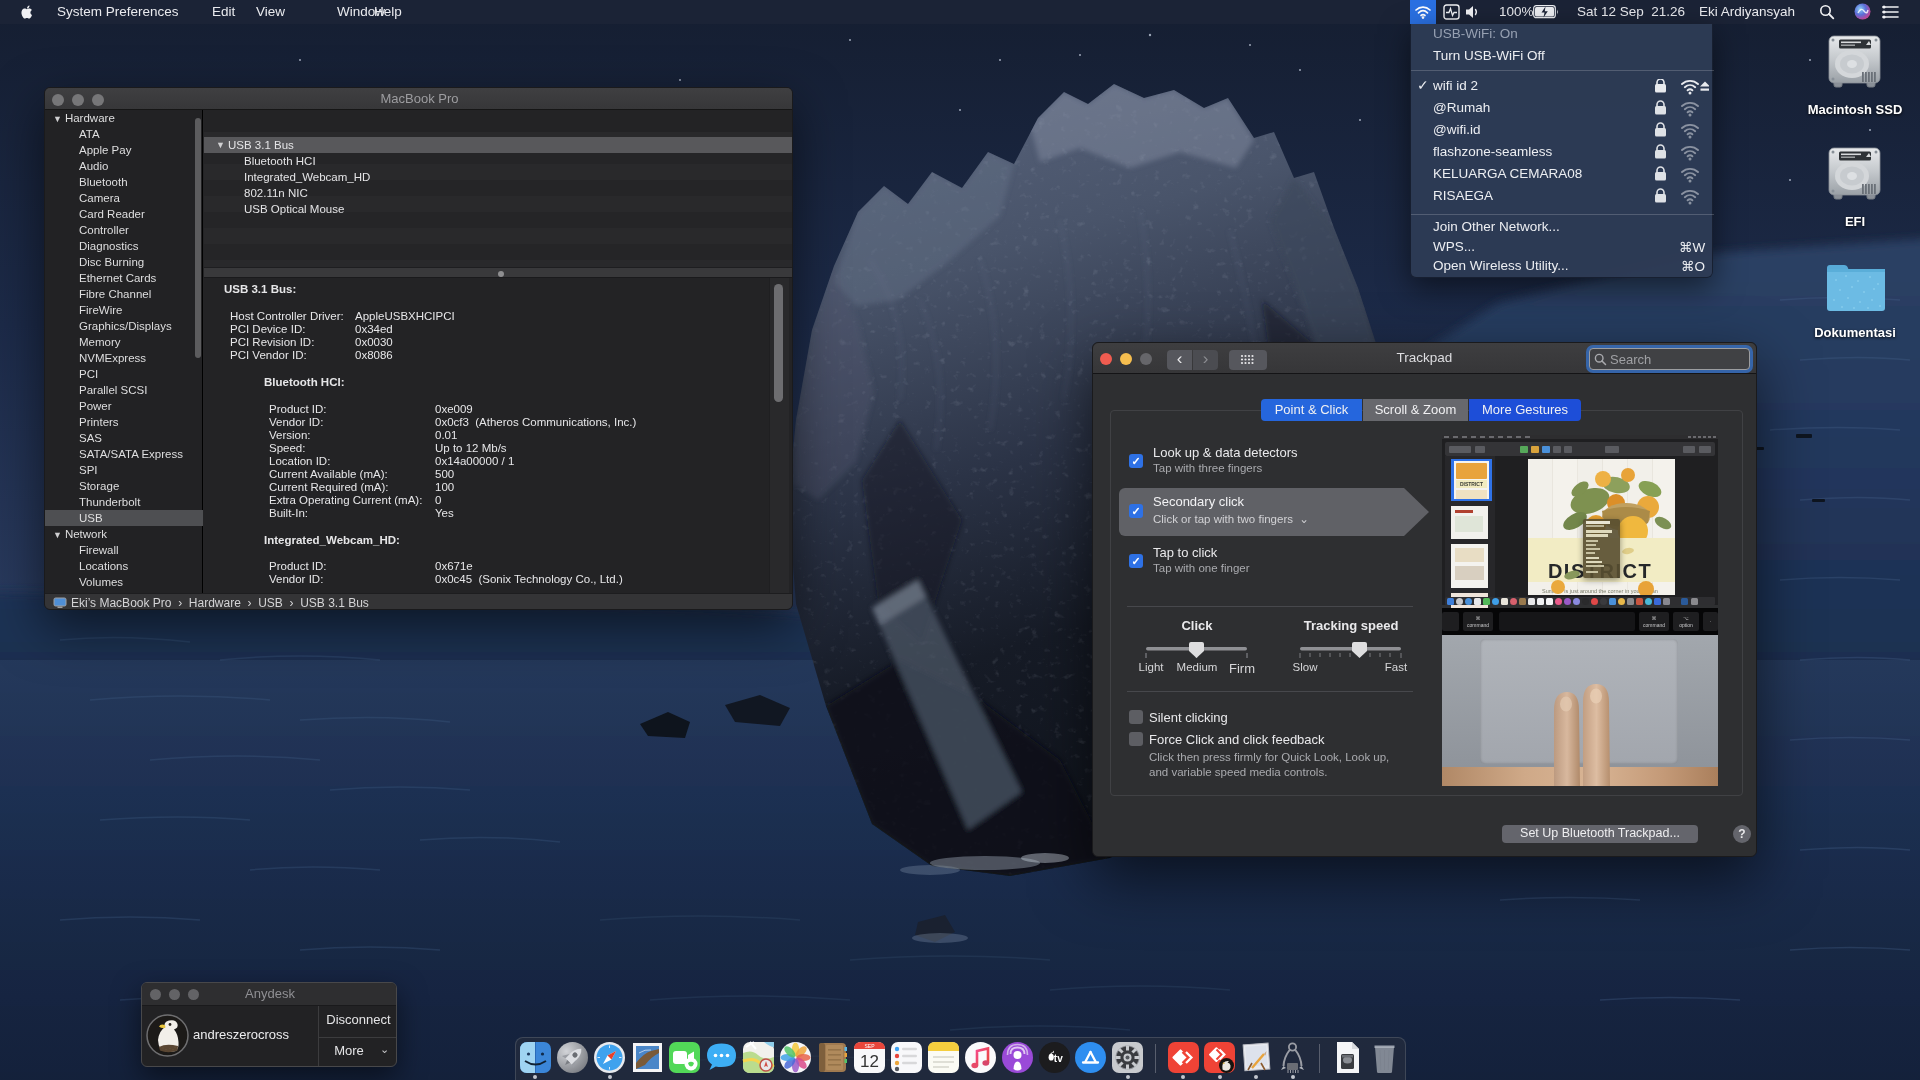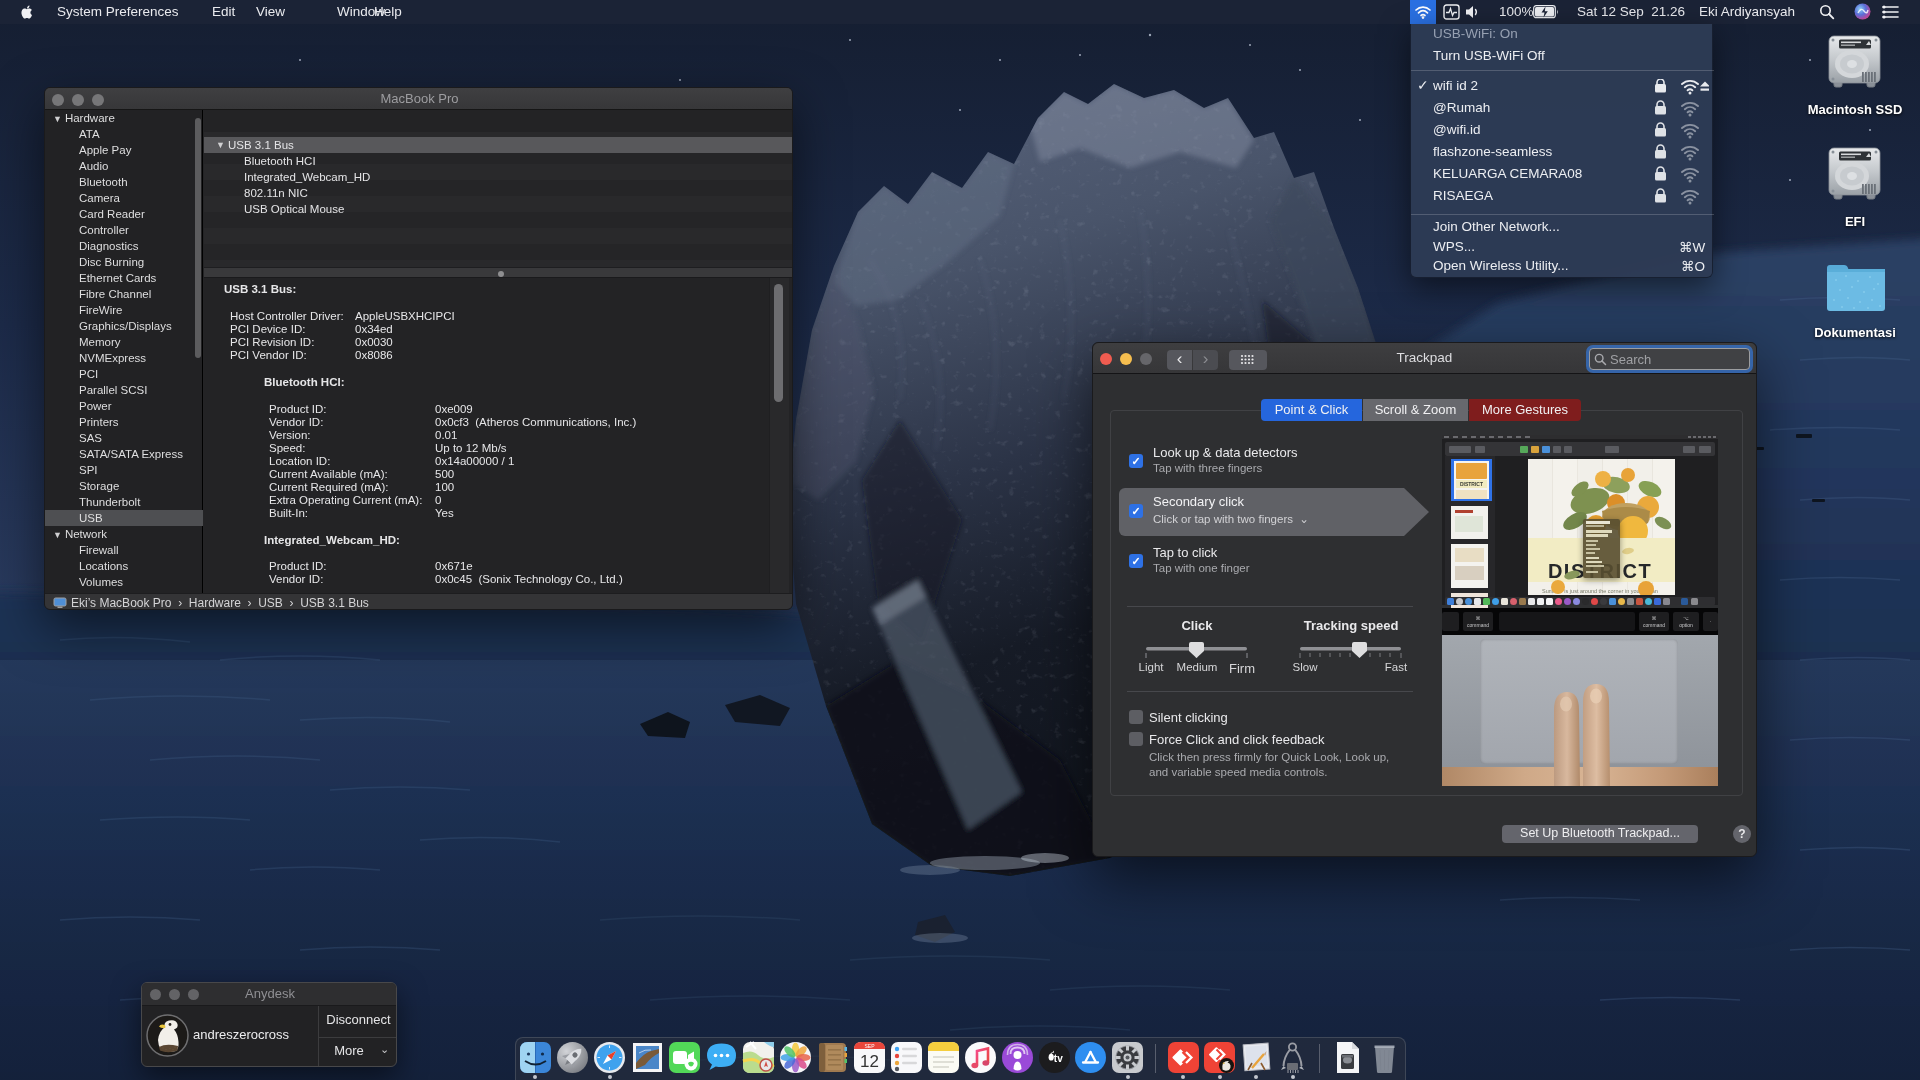--- a/index.html
+++ b/index.html
@@ -378,21 +378,21 @@
         <circle cx="5.2" cy="5.2" r="3.8" fill="none" stroke="#a9aaae" stroke-width="1.4"></circle>
         <path d="M8 8 L11.5 11.5" stroke="#a9aaae" stroke-width="1.5" stroke-linecap="round"></path>
       </svg>
       <span class="abs" style="left:20px;top:3px;font-size:13px;color:#9fa0a4;">Search</span>
     </div>
   </div>
 
   <div class="abs" style="left:168px;top:56px;width:320px;height:22px;font-size:13px;color:#f0f0f2;text-align:center;z-index:3;">
     <div class="abs" style="left:0;top:0;width:101px;height:22px;background:#2566dd;border-radius:4px 0 0 4px;line-height:21px;">Point &amp; Click</div>
     <div class="abs" style="left:102px;top:0;width:105px;height:22px;background:#67686d;line-height:21px;">Scroll &amp; Zoom</div>
-    <div class="abs" style="left:208px;top:0;width:112px;height:22px;background:#7f1d1d;border-radius:0 4px 4px 0;line-height:21px;">More Gestures</div>
+    <div class="abs" style="left:208px;top:0;width:112px;height:22px;background:#1d4ed8;border-radius:0 4px 4px 0;line-height:21px;">More Gestures</div>
   </div>
 
   <div class="abs" style="left:17px;top:67px;width:633px;height:386px;border:1px solid #404144;border-radius:4px;"></div>
 
   <div class="abs" style="left:36px;top:111px;width:14px;height:14px;background:#2e71e5;border-radius:3px;color:#fff;font-size:11px;text-align:center;line-height:14px;font-weight:bold;">✓</div>
   <div class="abs" style="left:60px;top:102px;font-size:13px;color:#e9e9eb;">Look up &amp; data detectors</div>
   <div class="abs" style="left:60px;top:119px;font-size:11.5px;color:#a9aaae;">Tap with three fingers</div>
 
   <svg class="abs" style="left:26px;top:145px" width="310" height="48" viewBox="0 0 310 48">
     <path d="M6 0 L285 0 L310 24 L285 48 L6 48 a6 6 0 0 1 -6 -6 L0 6 a6 6 0 0 1 6 -6 Z" fill="#606166"></path>

